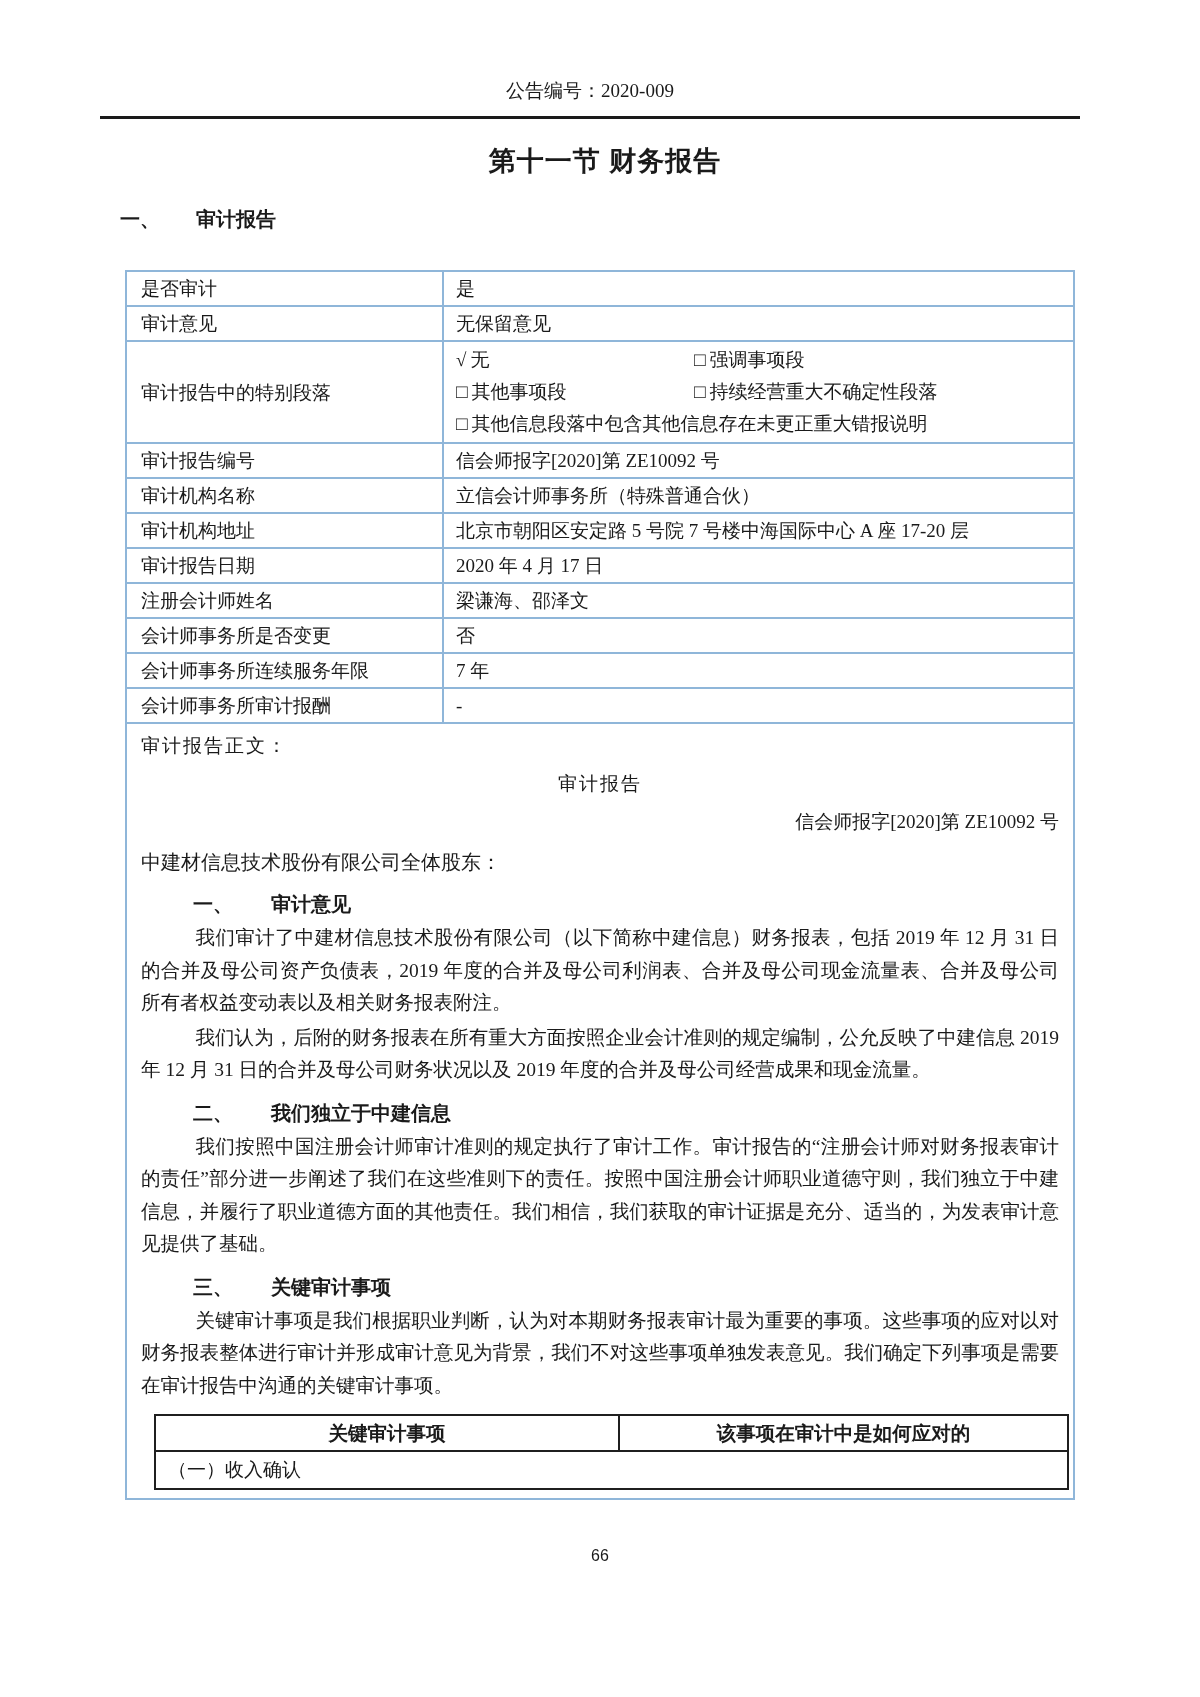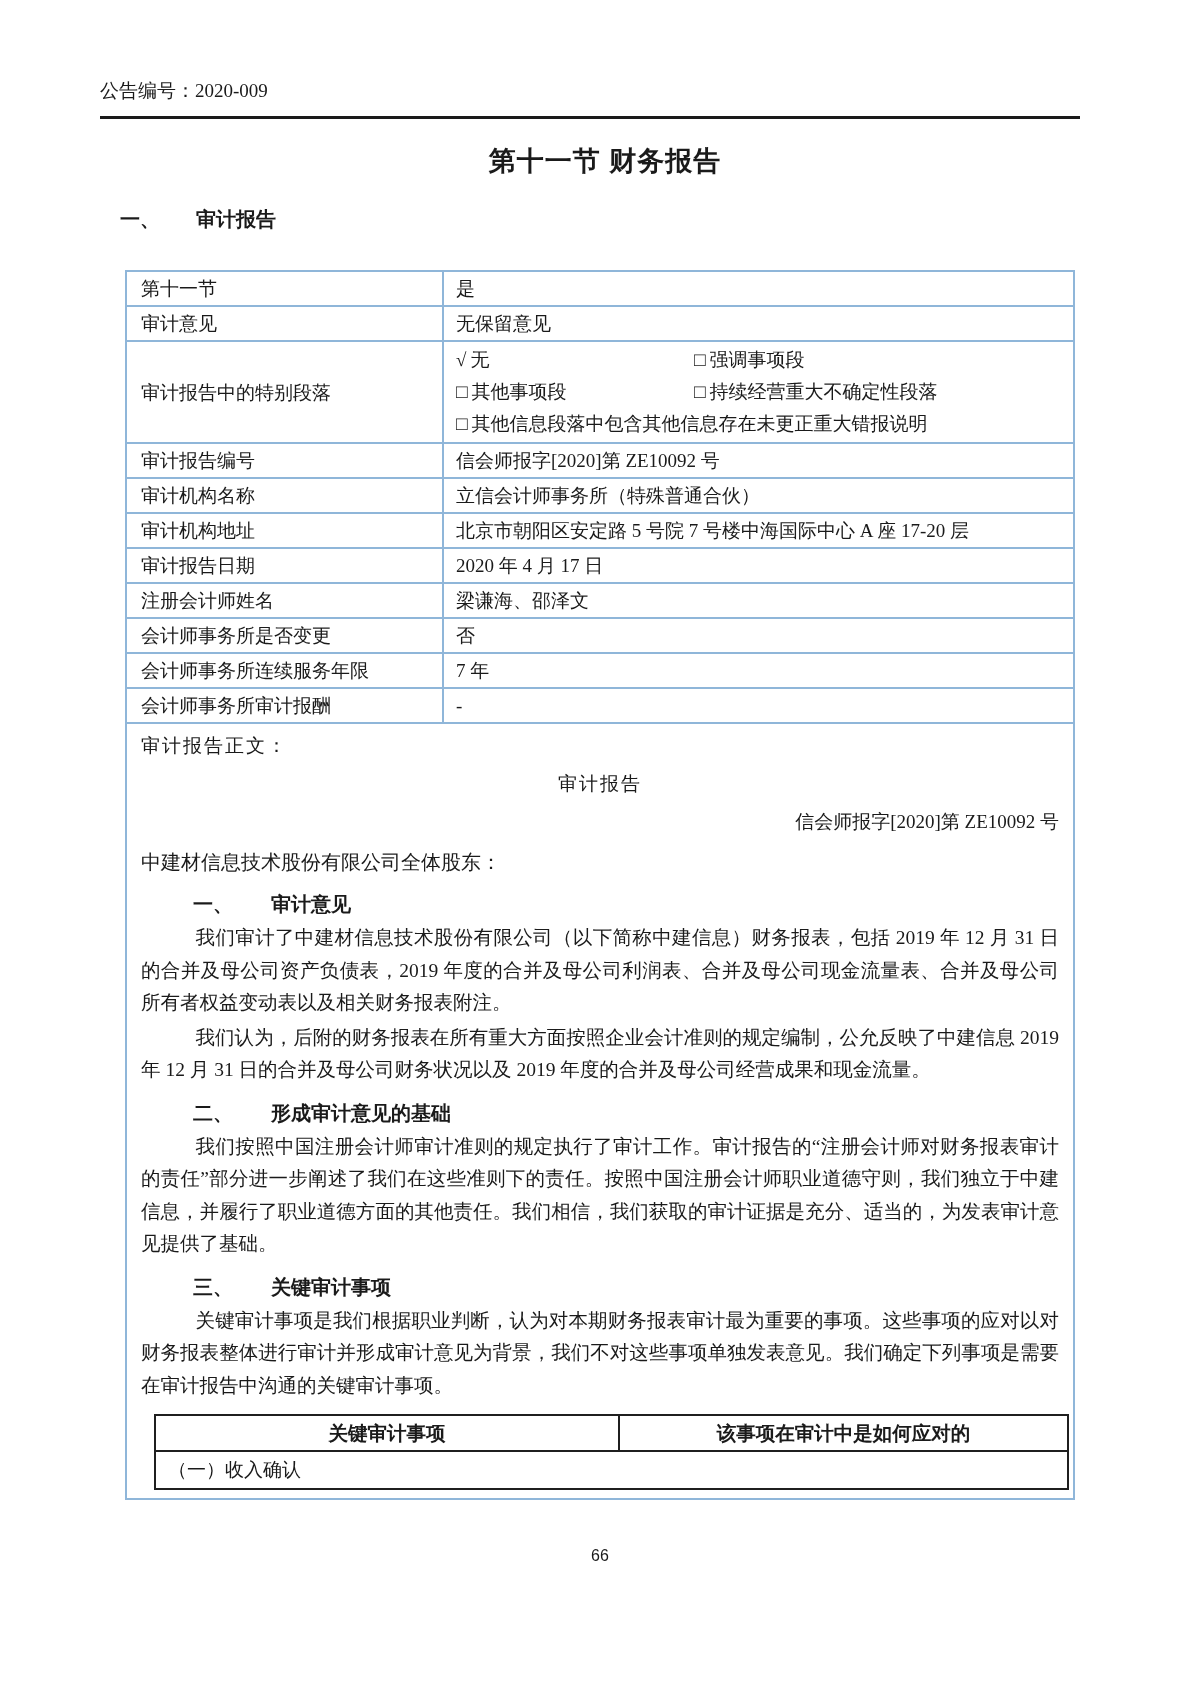--- a/index.html
+++ b/index.html
@@ -9,21 +9,21 @@
     margin:0 auto;
     background:#ffffff;
     color:#1a1a1a;
     font-family:"Liberation Serif","DejaVu Serif",serif;
     font-size:19px;
     overflow:hidden;
   }
   
   .doc-header {
     position:absolute; top:78px; left:100px; width:980px;
-    text-align:left; font-size:19px;
+    text-align:center; font-size:19px;
     padding-bottom:12px;
     border-bottom:3px solid #1a1a1a;
   }
   
   .page-title {
     position:absolute; top:138px; left:0; width:100%;
     margin:5px; text-align:center;
     font-size:27px; font-weight:bold;
     font-family:"Liberation Sans","DejaVu Sans",sans-serif;
     letter-spacing:1px;
@@ -125,21 +125,21 @@
 
   <h1 class="page-title">第十一节 财务报告</h1>
 
   <div class="section-heading">
     <span class="num">一、</span><span>审计报告</span>
   </div>
 
   <table class="audit-table">
     <tbody>
       <tr>
-        <td class="col-label">第十一节</td>
+        <td class="col-label">是否审计</td>
         <td class="col-value">是</td>
       </tr>
       <tr>
         <td class="col-label">审计意见</td>
         <td class="col-value">无保留意见</td>
       </tr>
       <tr>
         <td class="col-label">审计报告中的特别段落</td>
         <td class="col-value">
           <div class="opts">
@@ -190,21 +190,21 @@
           <div class="ref-num">信会师报字[2020]第 ZE10092 号</div>
           <div class="addressee">中建材信息技术股份有限公司全体股东：</div>
 
           <div class="sec-head">
             <span class="num">一、</span><span>审计意见</span>
           </div>
           <p class="para">我们审计了中建材信息技术股份有限公司（以下简称中建信息）财务报表，包括 2019 年 12 月 31 日的合并及母公司资产负债表，2019 年度的合并及母公司利润表、合并及母公司现金流量表、合并及母公司所有者权益变动表以及相关财务报表附注。</p>
           <p class="para">我们认为，后附的财务报表在所有重大方面按照企业会计准则的规定编制，公允反映了中建信息 2019 年 12 月 31 日的合并及母公司财务状况以及 2019 年度的合并及母公司经营成果和现金流量。</p>
 
           <div class="sec-head">
-            <span class="num">二、</span><span>形成审计意见的基础</span>
+            <span class="num">二、</span><span>我们独立于中建信息</span>
           </div>
           <p class="para">我们按照中国注册会计师审计准则的规定执行了审计工作。审计报告的“注册会计师对财务报表审计的责任”部分进一步阐述了我们在这些准则下的责任。按照中国注册会计师职业道德守则，我们独立于中建信息，并履行了职业道德方面的其他责任。我们相信，我们获取的审计证据是充分、适当的，为发表审计意见提供了基础。</p>
 
           <div class="sec-head">
             <span class="num">三、</span><span>关键审计事项</span>
           </div>
           <p class="para">关键审计事项是我们根据职业判断，认为对本期财务报表审计最为重要的事项。这些事项的应对以对财务报表整体进行审计并形成审计意见为背景，我们不对这些事项单独发表意见。我们确定下列事项是需要在审计报告中沟通的关键审计事项。</p>
 
           <table class="kam-table">
             <tbody>

